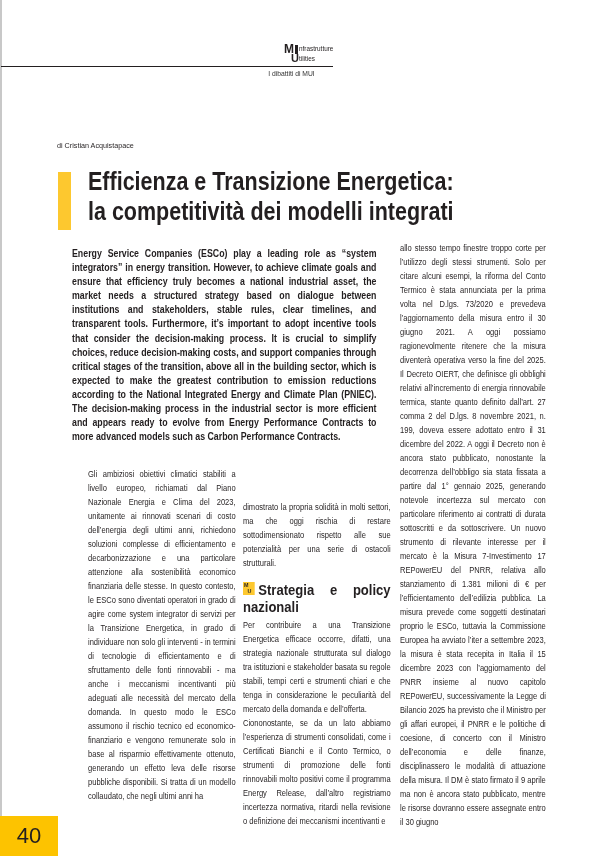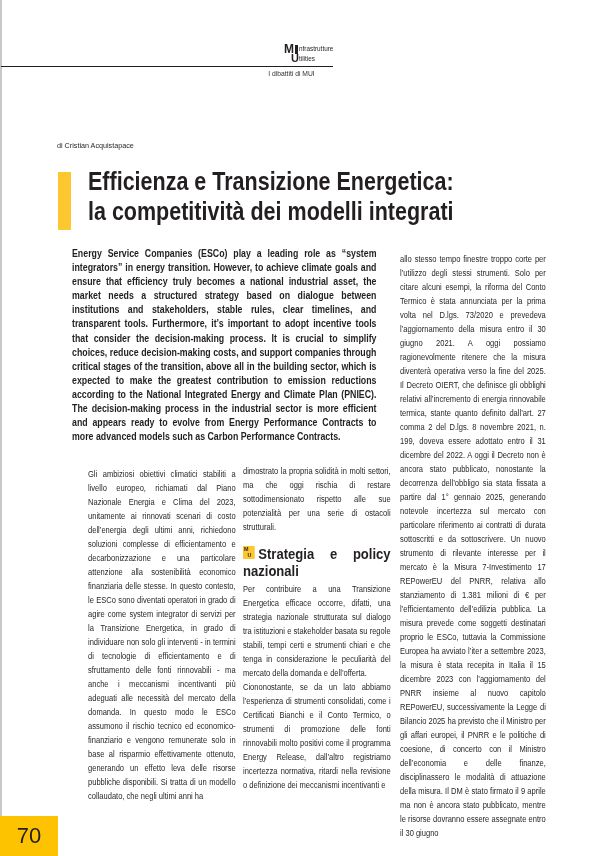--- a/index.html
+++ b/index.html
@@ -38,23 +38,23 @@
   .abstract-inner { width: 346px; transform: scaleX(0.88); transform-origin: left top; }
 
   .col {
     position: absolute; font-size: 8.4px; line-height: 14px; color: #231f20;
     text-align: justify;
   }
   .col .inner { transform: scaleX(0.9); transform-origin: left top; }
   .col p { margin: 0; }
   .col-left { left: 88px; top: 467px; width: 148px; }
   .col-left .inner { width: 164px; }
-  .col-mid { left: 243px; top: 464px; width: 148px; }
+  .col-mid { left: 243px; top: 500px; width: 148px; }
   .col-mid .inner { width: 164px; }
-  .col-right { left: 400px; top: 252px; width: 146px; }
+  .col-right { left: 400px; top: 241px; width: 146px; }
   .col-right .inner { width: 162px; }
 
   .section-head { margin: 12px 0 2px 0; font-size: 14.5px; line-height: 17px; font-weight: bold; color: #231f20; }
   .section-icon {
     display: inline-block; position: relative; width: 13px; height: 13px; background: #fdc82f;
     vertical-align: 0px; margin-right: 4px;
   }
   .section-icon .m { position: absolute; left: 1px; top: 0px; font-size: 6px; line-height: 6px; font-weight: bold; color: #231f20; }
   .section-icon .u { position: absolute; left: 5px; top: 6px; font-size: 6px; line-height: 6px; font-weight: bold; color: #231f20; }
 
@@ -112,13 +112,13 @@
     <p>Ciononostante, se da un lato abbiamo l’esperienza di strumenti consolidati, come i Certificati Bianchi e il Conto Termico, o strumenti di promozione delle fonti rinnovabili molto positivi come il programma Energy Release, dall’altro registriamo incertezza normativa, ritardi nella revisione o definizione dei meccanismi incentivanti e</p>
   </div>
 </div>
 
 <div class="col col-right">
   <div class="inner">
     <p>allo stesso tempo finestre troppo corte per l’utilizzo degli stessi strumenti. Solo per citare alcuni esempi, la riforma del Conto Termico è stata annunciata per la prima volta nel D.lgs. 73/2020 e prevedeva l’aggiornamento della misura entro il 30 giugno 2021. A oggi possiamo ragionevolmente ritenere che la misura diventerà operativa verso la fine del 2025. Il Decreto OIERT, che definisce gli obblighi relativi all’incremento di energia rinnovabile termica, stante quanto definito dall’art. 27 comma 2 del D.lgs. 8 novembre 2021, n. 199, doveva essere adottato entro il 31 dicembre del 2022. A oggi il Decreto non è ancora stato pubblicato, nonostante la decorrenza dell’obbligo sia stata fissata a partire dal 1° gennaio 2025, generando notevole incertezza sul mercato con particolare riferimento ai contratti di durata sottoscritti e da sottoscrivere. Un nuovo strumento di rilevante interesse per il mercato è la Misura 7-Investimento 17 REPowerEU del PNRR, relativa allo stanziamento di 1.381 milioni di € per l’efficientamento dell’edilizia pubblica. La misura prevede come soggetti destinatari proprio le ESCo, tuttavia la Commissione Europea ha avviato l’iter a settembre 2023, la misura è stata recepita in Italia il 15 dicembre 2023 con l’aggiornamento del PNRR insieme al nuovo capitolo REPowerEU, successivamente la Legge di Bilancio 2025 ha previsto che il Ministro per gli affari europei, il PNRR e le politiche di coesione, di concerto con il Ministro dell’economia e delle finanze, disciplinassero le modalità di attuazione della misura. Il DM è stato firmato il 9 aprile ma non è ancora stato pubblicato, mentre le risorse dovranno essere assegnate entro il 30 giugno</p>
   </div>
 </div>
 
-<div class="page-number">70</div>
+<div class="page-number">40</div>
 
 </body></html>

